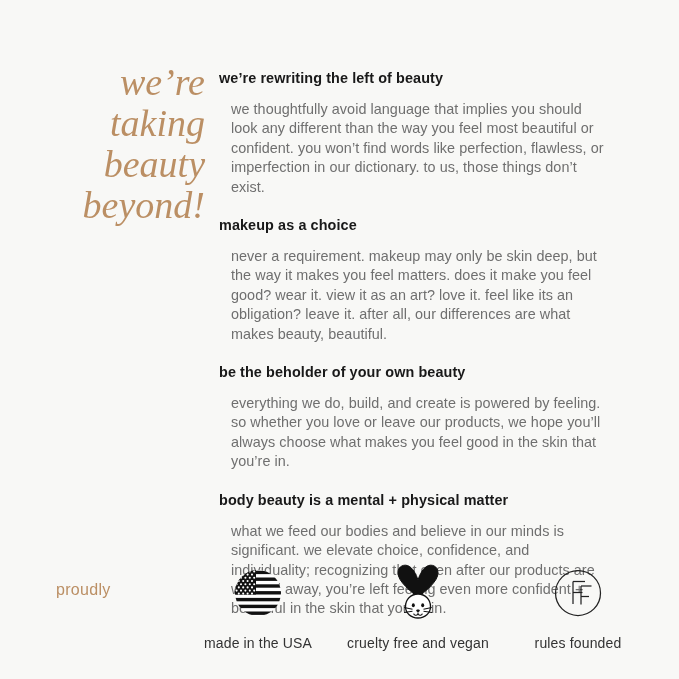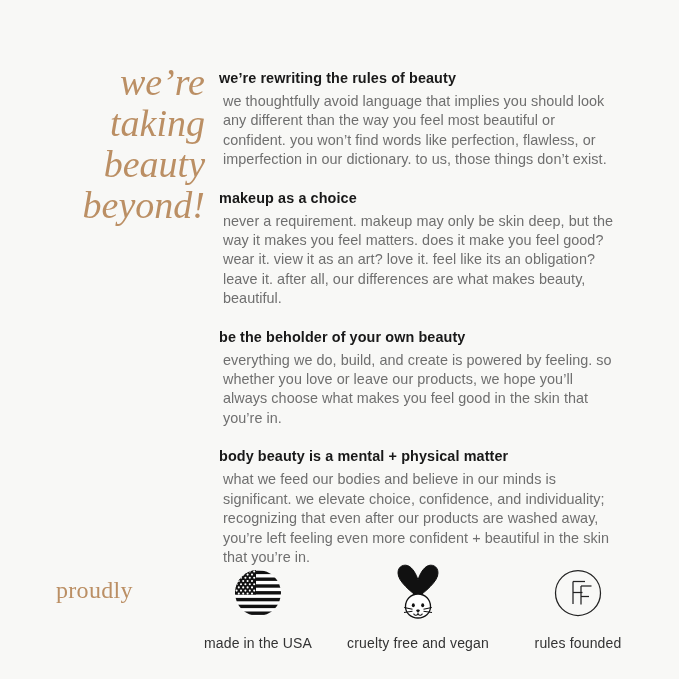--- a/index.html
+++ b/index.html
@@ -68,34 +68,33 @@
     color: #191919;
     line-height: 20px;
     margin: 0 0 1px 0;
     letter-spacing: 0.1px;
   }
   .sec-body {
     font-size: 14.4px;
     font-weight: 400;
     color: #6f6f6f;
     line-height: 19.4px;
-    margin: 4px;
+    margin: 12px;
     letter-spacing: 0.05px;
   }
 
   
   .proudly {
     position: absolute;
     left: 56px;
     top: 578px;
-    font-size: 24px;
+    font-size: 16px;
     color: #bb8f64;
     letter-spacing: 0.3px;
     line-height: 24px;
-    font-family: Liberation Serif, serif;
   }
   .badges {
     position: absolute;
     left: 183px;
     top: 562px;
     width: 470px;
     display: flex;
     align-items: flex-start;
     justify-content: space-between;
   }
@@ -128,21 +127,21 @@
   <div class="headline">
     <span class="hl-line">we’re</span>
     <span class="hl-line">taking</span>
     <span class="hl-line">beauty</span>
     <span class="hl-line">beyond!</span>
   </div>
 
   <div class="content">
 
     <div class="section">
-      <p class="sec-heading">we’re rewriting the rules of beauty</p>
+      <p class="sec-heading">we’re rewriting the left of beauty</p>
       <p class="sec-body">we thoughtfully avoid language that implies you should look any different than the way you feel most beautiful or confident. you won’t find words like perfection, flawless, or imperfection in our dictionary. to us, those things don’t exist.</p>
     </div>
 
     <div class="section">
       <p class="sec-heading">makeup as a choice</p>
       <p class="sec-body">never a requirement. makeup may only be skin deep, but the way it makes you feel matters. does it make you feel good? wear it. view it as an art? love it. feel like its an obligation? leave it. after all, our differences are what makes beauty, beautiful.</p>
     </div>
 
     <div class="section">
       <p class="sec-heading">be the beholder of your own beauty</p>

